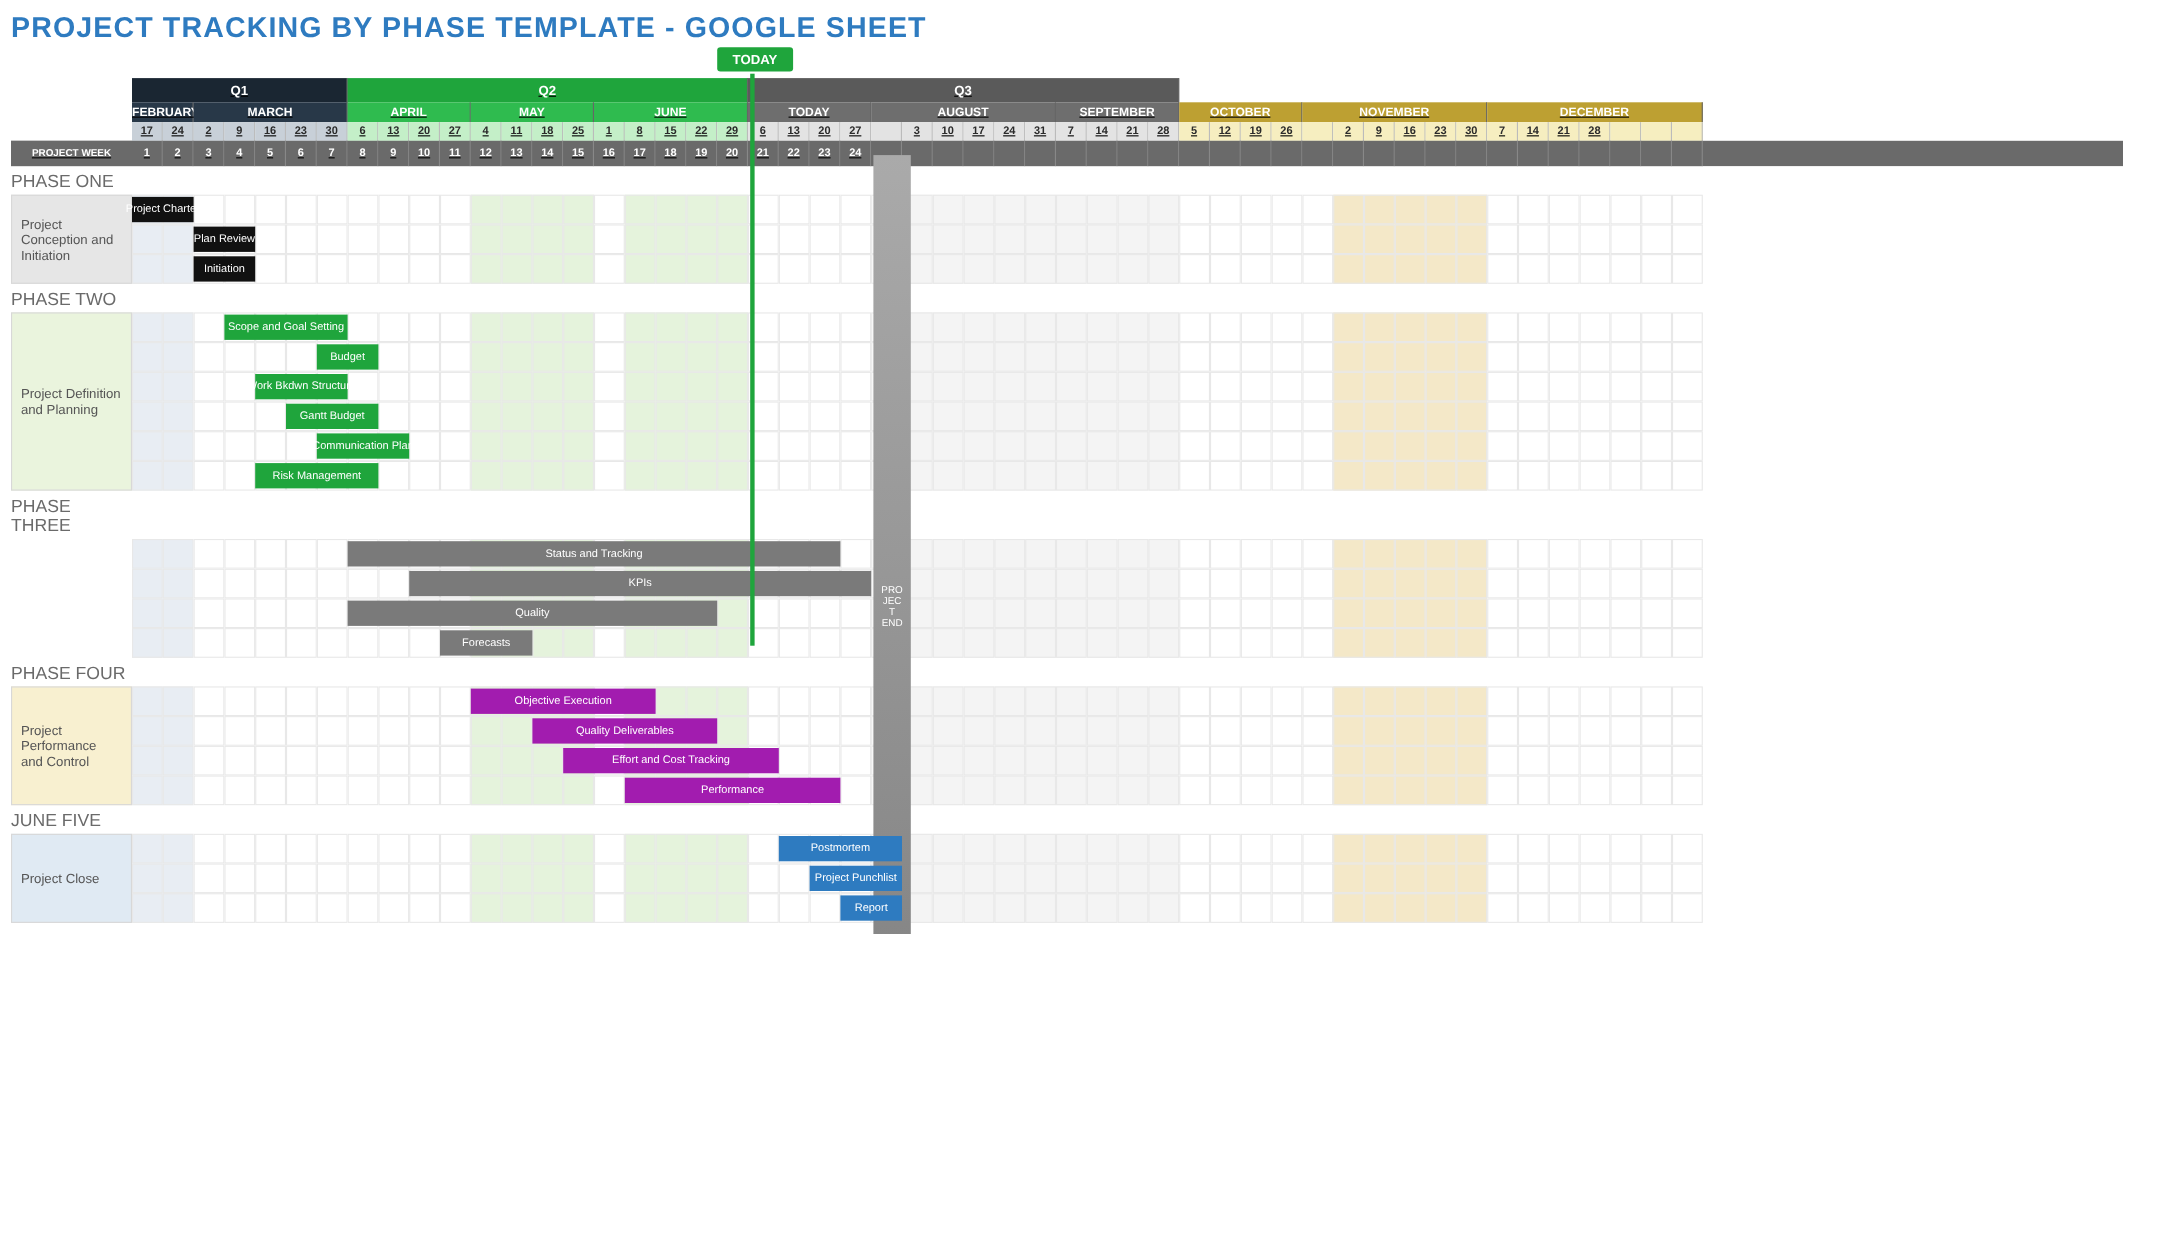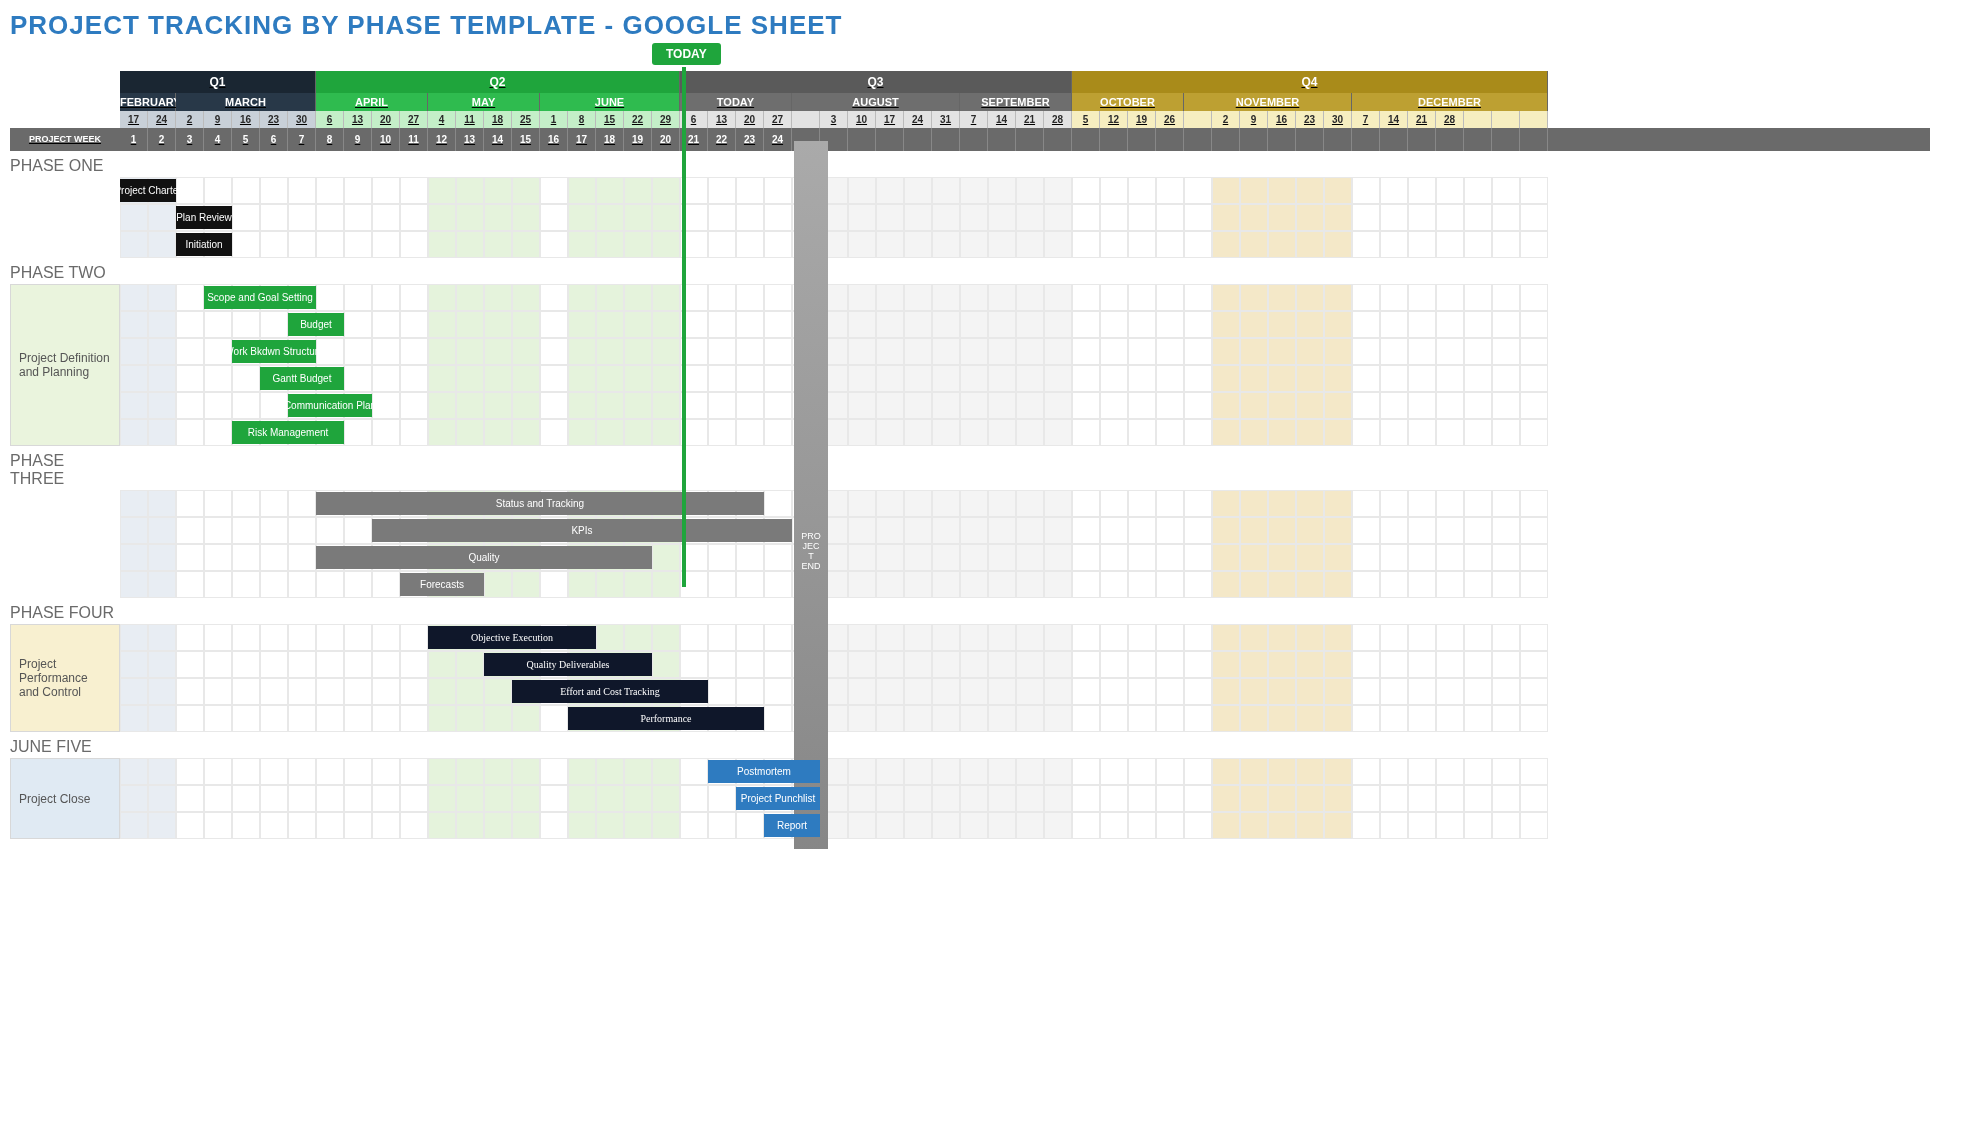--- a/index.html
+++ b/index.html
@@ -30,21 +30,21 @@
   .cell { border:1px solid #e8e8e8; background:#fff; }
   .cell.shade-blue { background:#e8edf3; }
   .cell.shade-green { background:#e5f3dc; }
   .cell.shade-tan { background:#f4e8c8; }
   .cell.shade-ltgray { background:#f4f4f4; }
   .phaselabel { grid-row: span var(--rs); background:var(--bg); color:#555; font-size:12px; display:flex; align-items:center; padding:0 8px; border:1px solid #d8d8d8; }
   .task { position:absolute; height:23px; font-size:10px; color:#fff; display:flex; align-items:center; justify-content:center; padding:0 4px; white-space:nowrap; z-index:5; }
   .task.black { background:#111; }
   .task.green { background:#1fa53c; }
   .task.gray { background:#7a7a7a; }
-  .task.orange { background:#0f172a;font-family:Liberation Serif, serif; }
+  .task.orange { background:#a21caf; }
   .task.blue { background:#2e7bc0; }
   .today-marker { position:absolute; z-index:20; }
   .today-bubble { background:#1fa53c; color:#fff; font-size:12px; font-weight:bold; padding:4px 14px; border-radius:3px; position:absolute; }
   .today-line { width:4px; background:#1fa53c; position:absolute; }
   .project-end { position:absolute; background:linear-gradient(180deg,#aaa,#777); width:34px; z-index:4; display:flex; align-items:flex-start; justify-content:center; color:#fff; font-size:9px; text-align:center; padding-top:0; }
   .project-end span { white-space:pre-line; }
 </style>
 </head>
 <body>
 
@@ -62,21 +62,20 @@
 JEC
 T
 END</span>
   </div>
 
   <div class="grid">
     <div class="label-col"></div>
     <div class="qcell q1" style="grid-column: span 7">Q1</div>
     <div class="qcell q2" style="grid-column: span 13">Q2</div>
     <div class="qcell q3" style="grid-column: span 14">Q3</div>
-    <div class="qcell q4" style="grid-column: span 17">Q4</div>
   </div>
 
   <div class="grid">
     <div class="label-col"></div>
     <div class="mcell m-feb" style="grid-column: span 2">FEBRUARY</div>
     <div class="mcell m-mar" style="grid-column: span 5">MARCH</div>
     <div class="mcell m-apr" style="grid-column: span 4">APRIL</div>
     <div class="mcell m-may" style="grid-column: span 4">MAY</div>
     <div class="mcell m-jun" style="grid-column: span 5">JUNE</div>
     <div class="mcell m-jul" style="grid-column: span 4">TODAY</div>
@@ -193,20 +192,21 @@
       <div class="wkcell"></div>
       <div class="wkcell"></div>
       <div class="wkcell"></div>
       <div class="wkcell"></div>
       <div class="wkcell"></div>
     </div>
 
   <div style="position:relative" id="body-grid">
       <div class="phase-title">PHASE ONE</div>
       <div style="display: grid; grid-template-columns: 110px repeat(51, 28px); grid-template-rows: repeat(3, 27px); position: relative;">
+        <div class="phaselabel" style="--rs: 3; --bg: #e6e6e6; grid-area: 1 / 1 / span 3;">Project Conception and Initiation</div>
         <div class="cell shade-blue" style="grid-area: 1 / 2;"></div>
         <div class="cell shade-blue" style="grid-area: 1 / 3;"></div>
         <div class="cell " style="grid-area: 1 / 4;"></div>
         <div class="cell " style="grid-area: 1 / 5;"></div>
         <div class="cell " style="grid-area: 1 / 6;"></div>
         <div class="cell " style="grid-area: 1 / 7;"></div>
         <div class="cell " style="grid-area: 1 / 8;"></div>
         <div class="cell " style="grid-area: 1 / 9;"></div>
         <div class="cell " style="grid-area: 1 / 10;"></div>
         <div class="cell " style="grid-area: 1 / 11;"></div>

